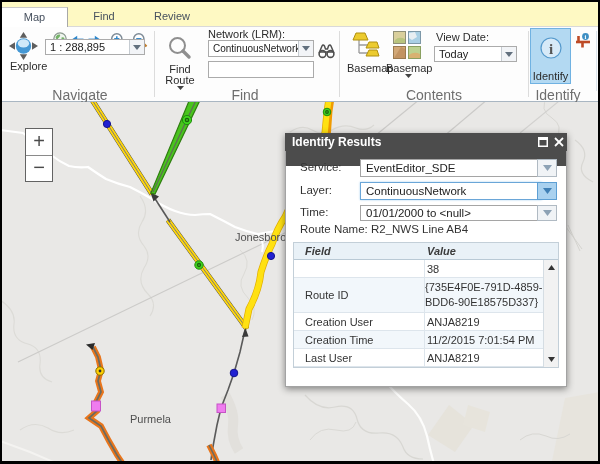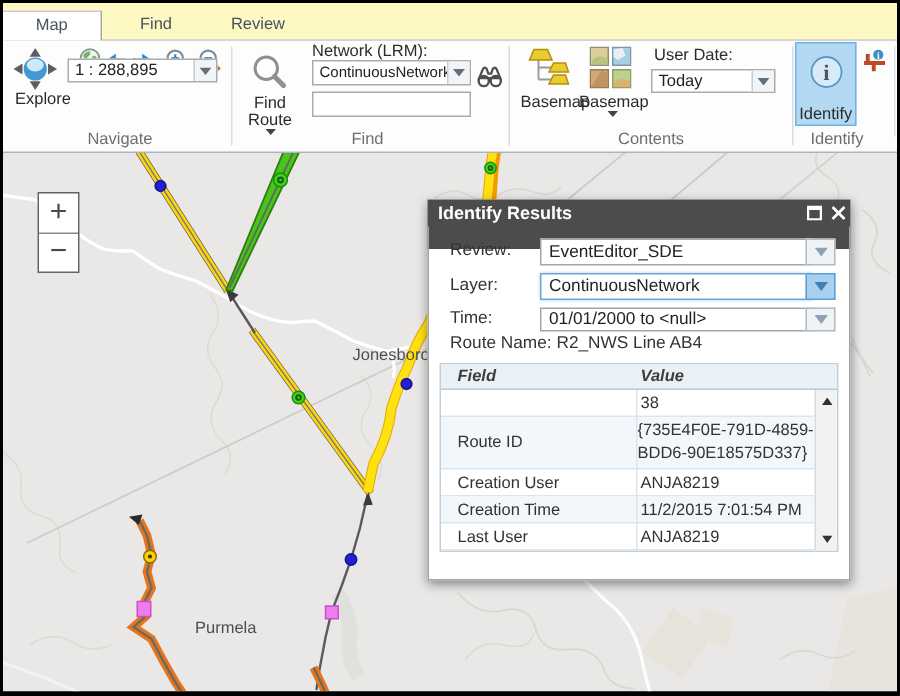--- a/index.html
+++ b/index.html
@@ -4,21 +4,21 @@
 <style>
 html,body{margin:0;padding:0;}
 body{width:600px;height:464px;position:relative;overflow:hidden;background:#000;
   font-family:"Liberation Sans",sans-serif;}
 .abs{position:absolute;}
 #tabbar{position:absolute;left:2px;top:2px;width:596px;height:25px;background:#fef9c3;border-bottom:1px solid #d9d9d9;box-sizing:border-box;}
 .tab{position:absolute;top:3px;height:22px;line-height:22px;font-size:11px;color:#46505e;text-align:center;}
 #tab-map{left:0;width:66px;top:5px;height:20px;line-height:19px;background:#fff;border-right:1px solid #a8a8a8;border-top:1px solid #c9c9c9;box-sizing:border-box;}
 #ribbon{position:absolute;left:2px;top:27px;width:596px;height:75px;background:#fdfdfd;border-bottom:1px solid #a9b6c2;box-sizing:border-box;}
 .sep{position:absolute;top:4px;width:1px;height:66px;background:#dcdcdc;}
-.glabel{position:absolute;top:60px;font-size:11px;color:#6e6e6e;text-align:center;width:80px;}
+.glabel{position:absolute;top:60px;font-size:14px;color:#6e6e6e;text-align:center;width:80px;}
 .rlabel{position:absolute;font-size:11px;color:#2b2b2b;}
 .combo{position:absolute;background:#fff;border:1px solid #ababab;box-sizing:border-box;font-size:11px;color:#222;}
 .combo .txt{position:absolute;left:4px;top:0;bottom:0;display:flex;align-items:center;white-space:nowrap;}
 .cbtn{position:absolute;right:0;top:0;bottom:0;width:14px;background:#f2f4f7;border-left:1px solid #c6ccd2;display:flex;align-items:center;justify-content:center;}
 .cbtn svg{display:block;}
 #map{position:absolute;left:2px;top:102px;width:596px;height:359px;background:#e9e8e6;overflow:hidden;}
 #mapsvg{position:absolute;left:0;top:102px;width:600px;height:359px;z-index:1;}
 .maplabel{position:absolute;z-index:2;font-size:11px;color:#4f4f4f;}
 #zoomctl{position:absolute;left:25px;top:128px;width:26px;height:52px;background:#fff;border:1px solid #636363;z-index:2;}
 #zoomctl .zc{position:absolute;left:0;width:26px;height:26px;text-align:center;font-size:20px;color:#4a4a4a;line-height:25px;}
@@ -129,21 +129,21 @@
   <path d="M16 2 L22 1 L24 6 L19 9 L16 7 Z" fill="#e8eef2"></path>
   <rect x="0.5" y="15.5" width="12" height="12" fill="#d2a877" stroke="#9a7a50" stroke-width="1"></rect>
   <path d="M1 27 L8 16 L12 18 L12 27 Z" fill="#c29362"></path>
   <rect x="15.5" y="15.5" width="12" height="12" fill="#bcd18f" stroke="#8aa060" stroke-width="1"></rect>
   <path d="M16 24 Q21 20 27 23 L27 27 L16 27 Z" fill="#d8b271"></path>
 </svg>
 <div class="rlabel" style="left:384px;top:35px;width:46px;text-align:center;">Basemap</div>
 <svg class="abs" style="left:403px;top:47px;" width="7" height="4" viewBox="0 0 7 4">
       <polygon points="0,0 7,0 3.5,4" fill="#444"></polygon>
     </svg>
-<div class="rlabel" style="left:434px;top:4px;">User Date:</div>
+<div class="rlabel" style="left:434px;top:4px;">View Date:</div>
 <div class="combo" style="left:432px;top:19px;width:83px;height:16px;text-align:right;">
   <div class="txt">Today</div>
   <div class="cbtn">
         <svg width="8" height="5" viewBox="0 0 8 5">
           <polygon points="0,0 8,0 4,5" fill="#62707e"></polygon>
         </svg>
       </div>
 </div>
 <div class="glabel" style="left:392px;">Contents</div>
 <div class="sep" style="left:526px;"></div>
@@ -251,21 +251,21 @@
   <div class="t">Identify Results</div>
   <svg class="abs" style="left:253px;top:4px;" width="10" height="10" viewBox="0 0 10 10">
     <rect x="0.75" y="0.75" width="8.5" height="8.5" fill="none" stroke="#fff" stroke-width="1.5"></rect>
     <line x1="1" y1="2" x2="9" y2="2" stroke="#fff" stroke-width="2"></line>
   </svg>
   <svg class="abs" style="left:269px;top:4px;" width="10" height="10" viewBox="0 0 10 10">
     <line x1="1" y1="1" x2="9" y2="9" stroke="#fff" stroke-width="1.8"></line>
     <line x1="9" y1="1" x2="1" y2="9" stroke="#fff" stroke-width="1.8"></line>
   </svg>
 </div>
-<div class="plabel" style="left:15px;top:28px;">Review:</div>
+<div class="plabel" style="left:15px;top:28px;">Service:</div>
 <div class="pcombo" style="top:26px;height:18px;">
   <div class="txt">EventEditor_SDE</div>
 </div>
 <div class="pbtn" style="top:26px;height:18px;">
   <svg width="9" height="6" viewBox="0 0 9 6">
         <polygon points="0,0 9,0 4.5,6" fill="#8da2b5"></polygon>
       </svg>
 </div>
 <div class="plabel" style="left:15px;top:51px;">Layer:</div>
 <div class="pcombo" style="top:49px;height:18px;border-color:#6aa6d8;box-shadow:0 0 2px #a8d0ee;">

